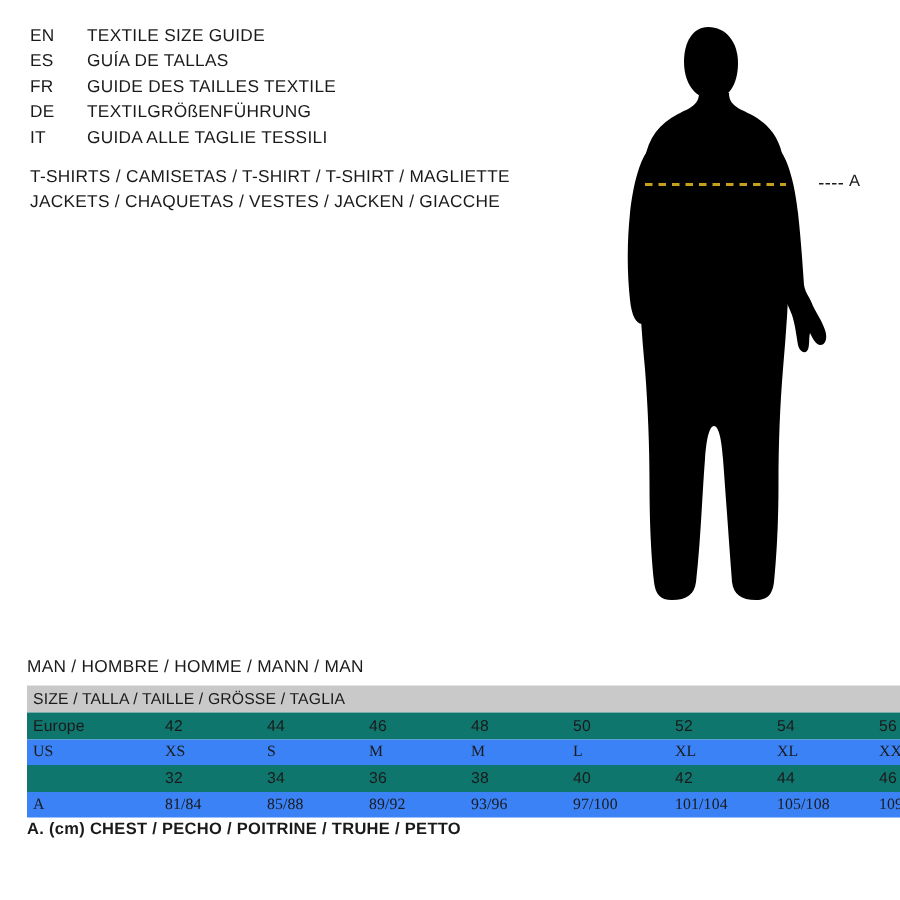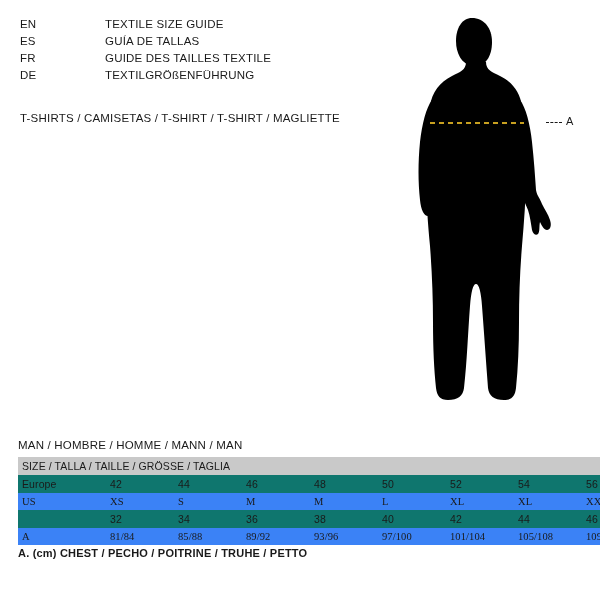--- a/index.html
+++ b/index.html
@@ -39,21 +39,20 @@
     width: 38px;
     flex: 0 0 38px;
     font-size: 11.5px;
     letter-spacing: 0.2px;
     color: #1a1a1a;
   }
   .lang-text {
     font-size: 11.5px;
     letter-spacing: 0.2px;
     color: #1a1a1a;
-    margin-left: 47px;
   }
 
   
   .category-block {
     position: absolute;
     top: 110px;
     left: 20px;
     width: 360px;
   }
   .category-line {
@@ -155,24 +154,29 @@
       <span class="lang-text">GUÍA DE TALLAS</span>
     </div>
     <div class="lang-row">
       <span class="lang-code">FR</span>
       <span class="lang-text">GUIDE DES TAILLES TEXTILE</span>
     </div>
     <div class="lang-row">
       <span class="lang-code">DE</span>
       <span class="lang-text">TEXTILGRÖßENFÜHRUNG</span>
     </div>
+    <div class="lang-row">
+      <span class="lang-code">IT</span>
+      <span class="lang-text">GUIDA ALLE TAGLIE TESSILI</span>
+    </div>
   </div>
 
   <div class="category-block">
     <div class="category-line">T-SHIRTS / CAMISETAS / T-SHIRT / T-SHIRT / MAGLIETTE</div>
+    <div class="category-line">JACKETS / CHAQUETAS / VESTES / JACKEN / GIACCHE</div>
   </div>
 
   <div class="figure-wrap">
     <svg width="190" height="400" viewBox="0 0 190 400">
 
       <path d="M72 8 C 62 8 56 18 56 31 C 56 44 62 54 72 56 C 84 58 92 48 92 32 C 92 18 84 8 72 8 Z" fill="#000000"></path>
 
       <path d="M66 52
                C 66 60 60 62 52 66
                C 40 72 32 82 30 96

